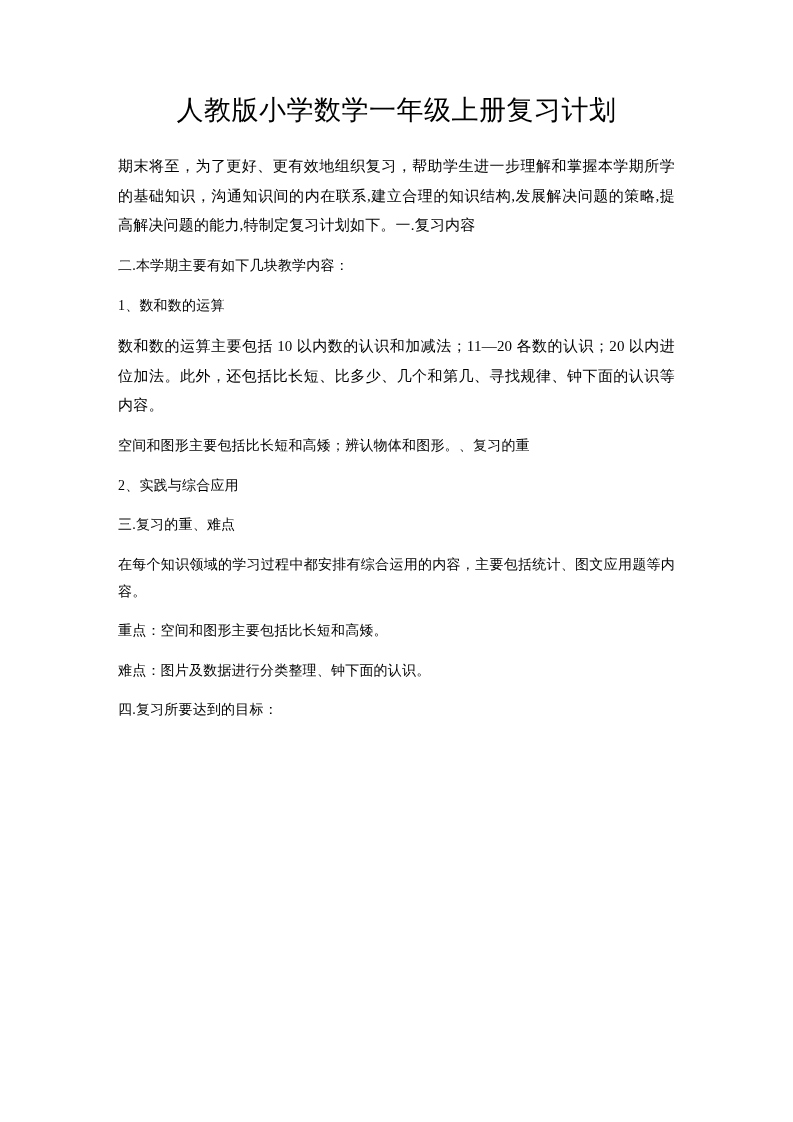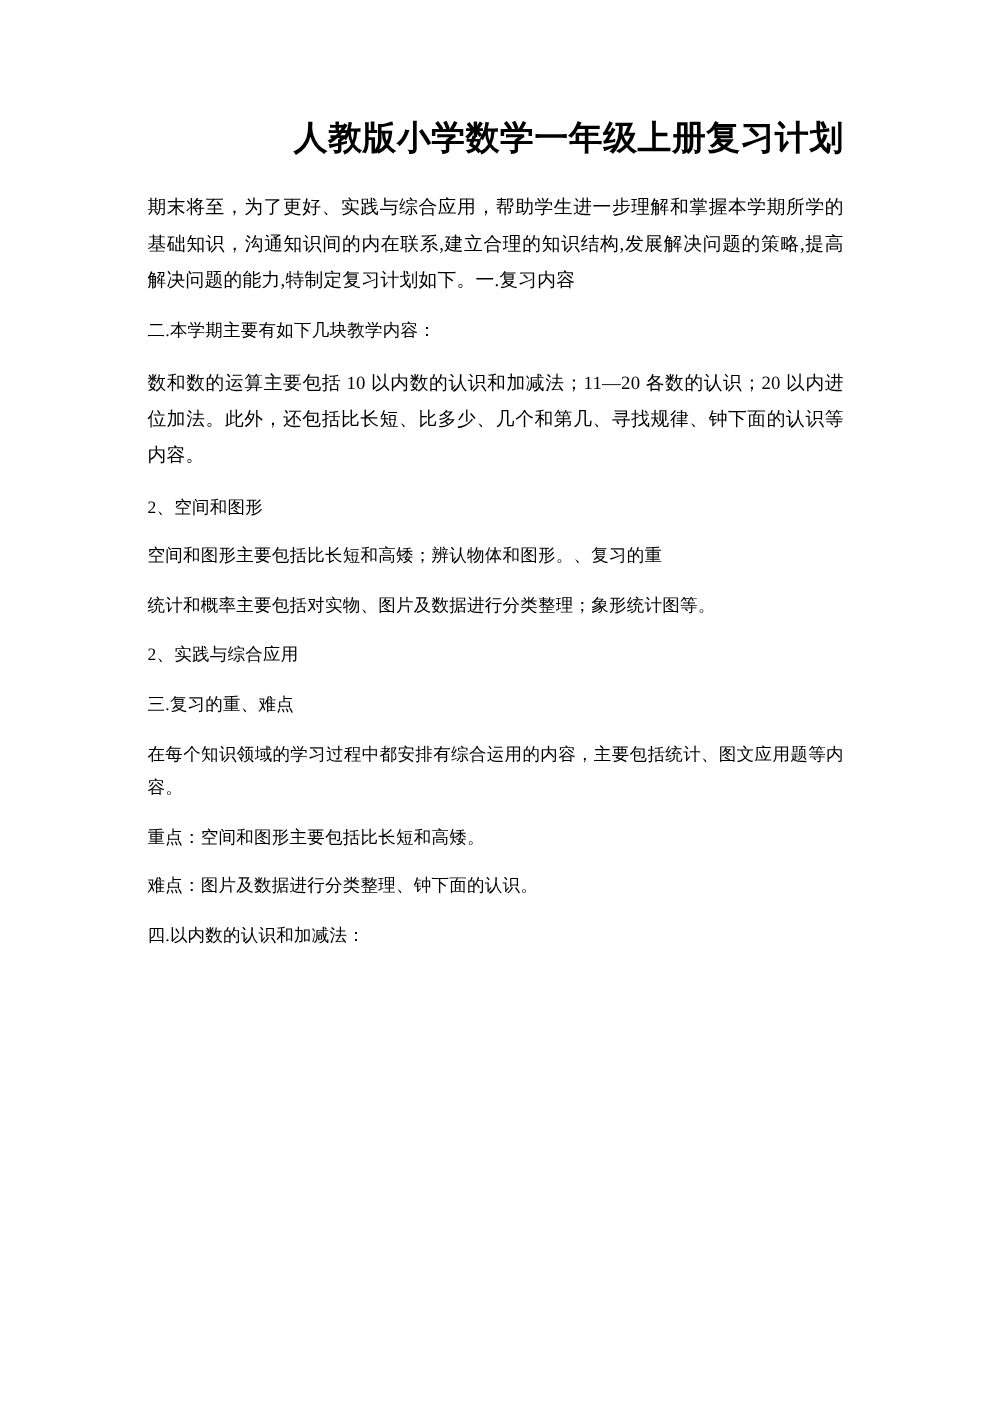--- a/index.html
+++ b/index.html
@@ -17,25 +17,25 @@
   .page {
     width: 793px;
     height: 1122px;
     box-sizing: border-box;
     padding: 92px 118px 60px 118px;
     position: relative;
   }
   .doc-title {
     font-family: "Liberation Serif", "DejaVu Serif", serif;
     font-size: 27px;
-    font-weight: bold;
+    font-weight: normal;
     letter-spacing: 0.5px;
     line-height: 1.35;
     margin: 0 0 24px 0;
-    text-align: right;
+    text-align: center;
     white-space: nowrap;
   }
   .para {
     font-size: 15px;
     line-height: 1.95;
     margin: 0 0 13px 0;
     text-align: justify;
     text-justify: inter-ideograph;
     letter-spacing: 0.2px;
   }
@@ -43,26 +43,25 @@
     font-size: 14px;
     line-height: 1.9;
   }
 </style>
 </head>
 <body>
 
 <div class="page">
   <h1 class="doc-title">人教版小学数学一年级上册复习计划</h1>
   <div class="body-content">
-      <p class="para">期末将至，为了更好、实践与综合应用，帮助学生进一步理解和掌握本学期所学的基础知识，沟通知识间的内在联系,建立合理的知识结构,发展解决问题的策略,提高解决问题的能力,特制定复习计划如下。一.复习内容</p>
+      <p class="para">期末将至，为了更好、更有效地组织复习，帮助学生进一步理解和掌握本学期所学的基础知识，沟通知识间的内在联系,建立合理的知识结构,发展解决问题的策略,提高解决问题的能力,特制定复习计划如下。一.复习内容</p>
       <p class="para small">二.本学期主要有如下几块教学内容：</p>
+      <p class="para small">1、数和数的运算</p>
       <p class="para">数和数的运算主要包括 10 以内数的认识和加减法；11—20 各数的认识；20 以内进位加法。此外，还包括比长短、比多少、几个和第几、寻找规律、钟下面的认识等内容。</p>
-      <p class="para small">2、空间和图形</p>
       <p class="para small">空间和图形主要包括比长短和高矮；辨认物体和图形。、复习的重</p>
-      <p class="para small">统计和概率主要包括对实物、图片及数据进行分类整理；象形统计图等。</p>
       <p class="para small">2、实践与综合应用</p>
       <p class="para small">三.复习的重、难点</p>
       <p class="para small">在每个知识领域的学习过程中都安排有综合运用的内容，主要包括统计、图文应用题等内容。</p>
       <p class="para small">重点：空间和图形主要包括比长短和高矮。</p>
       <p class="para small">难点：图片及数据进行分类整理、钟下面的认识。</p>
-      <p class="para small">四.以内数的认识和加减法：</p>
+      <p class="para small">四.复习所要达到的目标：</p>
     </div>
 </div>
 
 </body></html>

